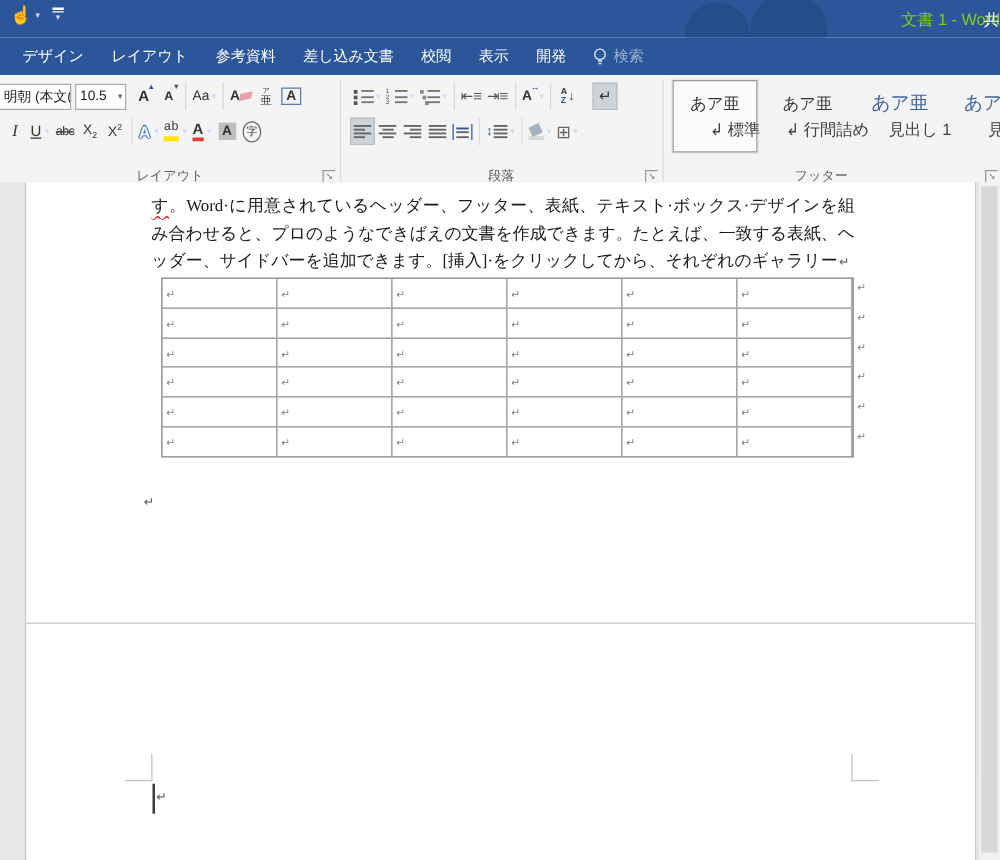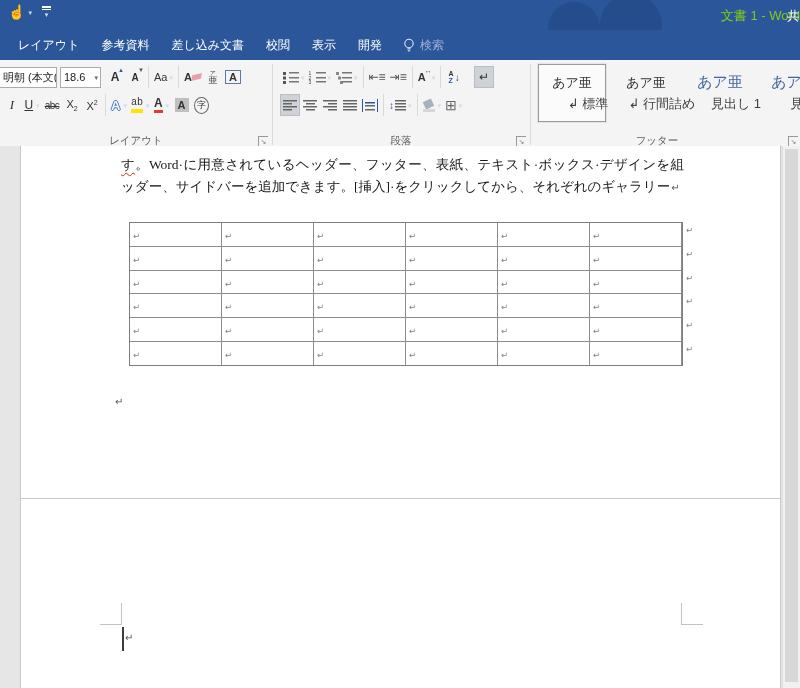--- a/index.html
+++ b/index.html
@@ -143,20 +143,21 @@
           <span class="caret">▾</span>
         </span>
       </span>
     </div>
     <div class="win-title">文書 1  -  Word</div>
     <span class="share">共</span>
   </div>
 
   <div class="tabrow">
     <div id="tabs-container" style="display:flex">
+        <div class="tab">デザイン</div>
         <div class="tab">レイアウト</div>
         <div class="tab">参考資料</div>
         <div class="tab">差し込み文書</div>
         <div class="tab">校閲</div>
         <div class="tab">表示</div>
         <div class="tab">開発</div>
       </div>
     <div class="search-tab">
       <svg width="12" height="15" viewBox="0 0 12 15">
         <circle cx="6" cy="5.5" r="4.2" fill="none" stroke="#dfe7f3" stroke-width="1.1"></circle>
@@ -170,21 +171,21 @@
   <div class="ribbon">
     <div class="gsep" style="left:272px"></div>
     <div class="gsep" style="left:530px"></div>
 
     <div class="rrow" style="left:0;top:5px">
       <div class="combo" style="width:57px;border-left:none">
         <span>明朝 (本文(</span>
 
       </div>
       <div class="combo" style="width:41px;margin-left:3px">
-        <span>18.6</span>
+        <span>10.5</span>
         <span class="caret">▾</span>
       </div>
       <div class="rbtn" style="margin-left:4px">
         <span class="big-a">A</span>
           <span class="tri-up">▲</span>
       </div>
       <div class="rbtn">
         <span class="big-a" style="font-size:10px">A</span>
           <span class="tri-up" style="color:#555">▼</span>
       </div>
@@ -345,20 +346,21 @@
       </div>
     <div class="group-label" style="left:530px;width:254px">フッター</div>
     <div class="launcher" style="left:788px">↘</div>
   </div>
 
   <div class="docarea">
 
     <div class="page page1">
       <div class="doc-text">
         <div class="dline"><span class="misspell">す</span><span>。Word·に用意されているヘッダー、フッター、表紙、テキスト·ボックス·デザインを組</span></div>
+        <div class="dline">み合わせると、プロのようなできばえの文書を作成できます。たとえば、一致する表紙、ヘ</div>
         <div class="dline last"><span>ッダー、サイドバーを追加できます。[挿入]·をクリックしてから、それぞれのギャラリー</span><span class="br-mark">↵</span></div>
       </div>
 
       <div class="ptable" id="table-container">
           <div class="trow">
             <div class="tcell"><span class="cell-mark">↵</span></div>
             <div class="tcell"><span class="cell-mark">↵</span></div>
             <div class="tcell"><span class="cell-mark">↵</span></div>
             <div class="tcell"><span class="cell-mark">↵</span></div>
             <div class="tcell"><span class="cell-mark">↵</span></div>

